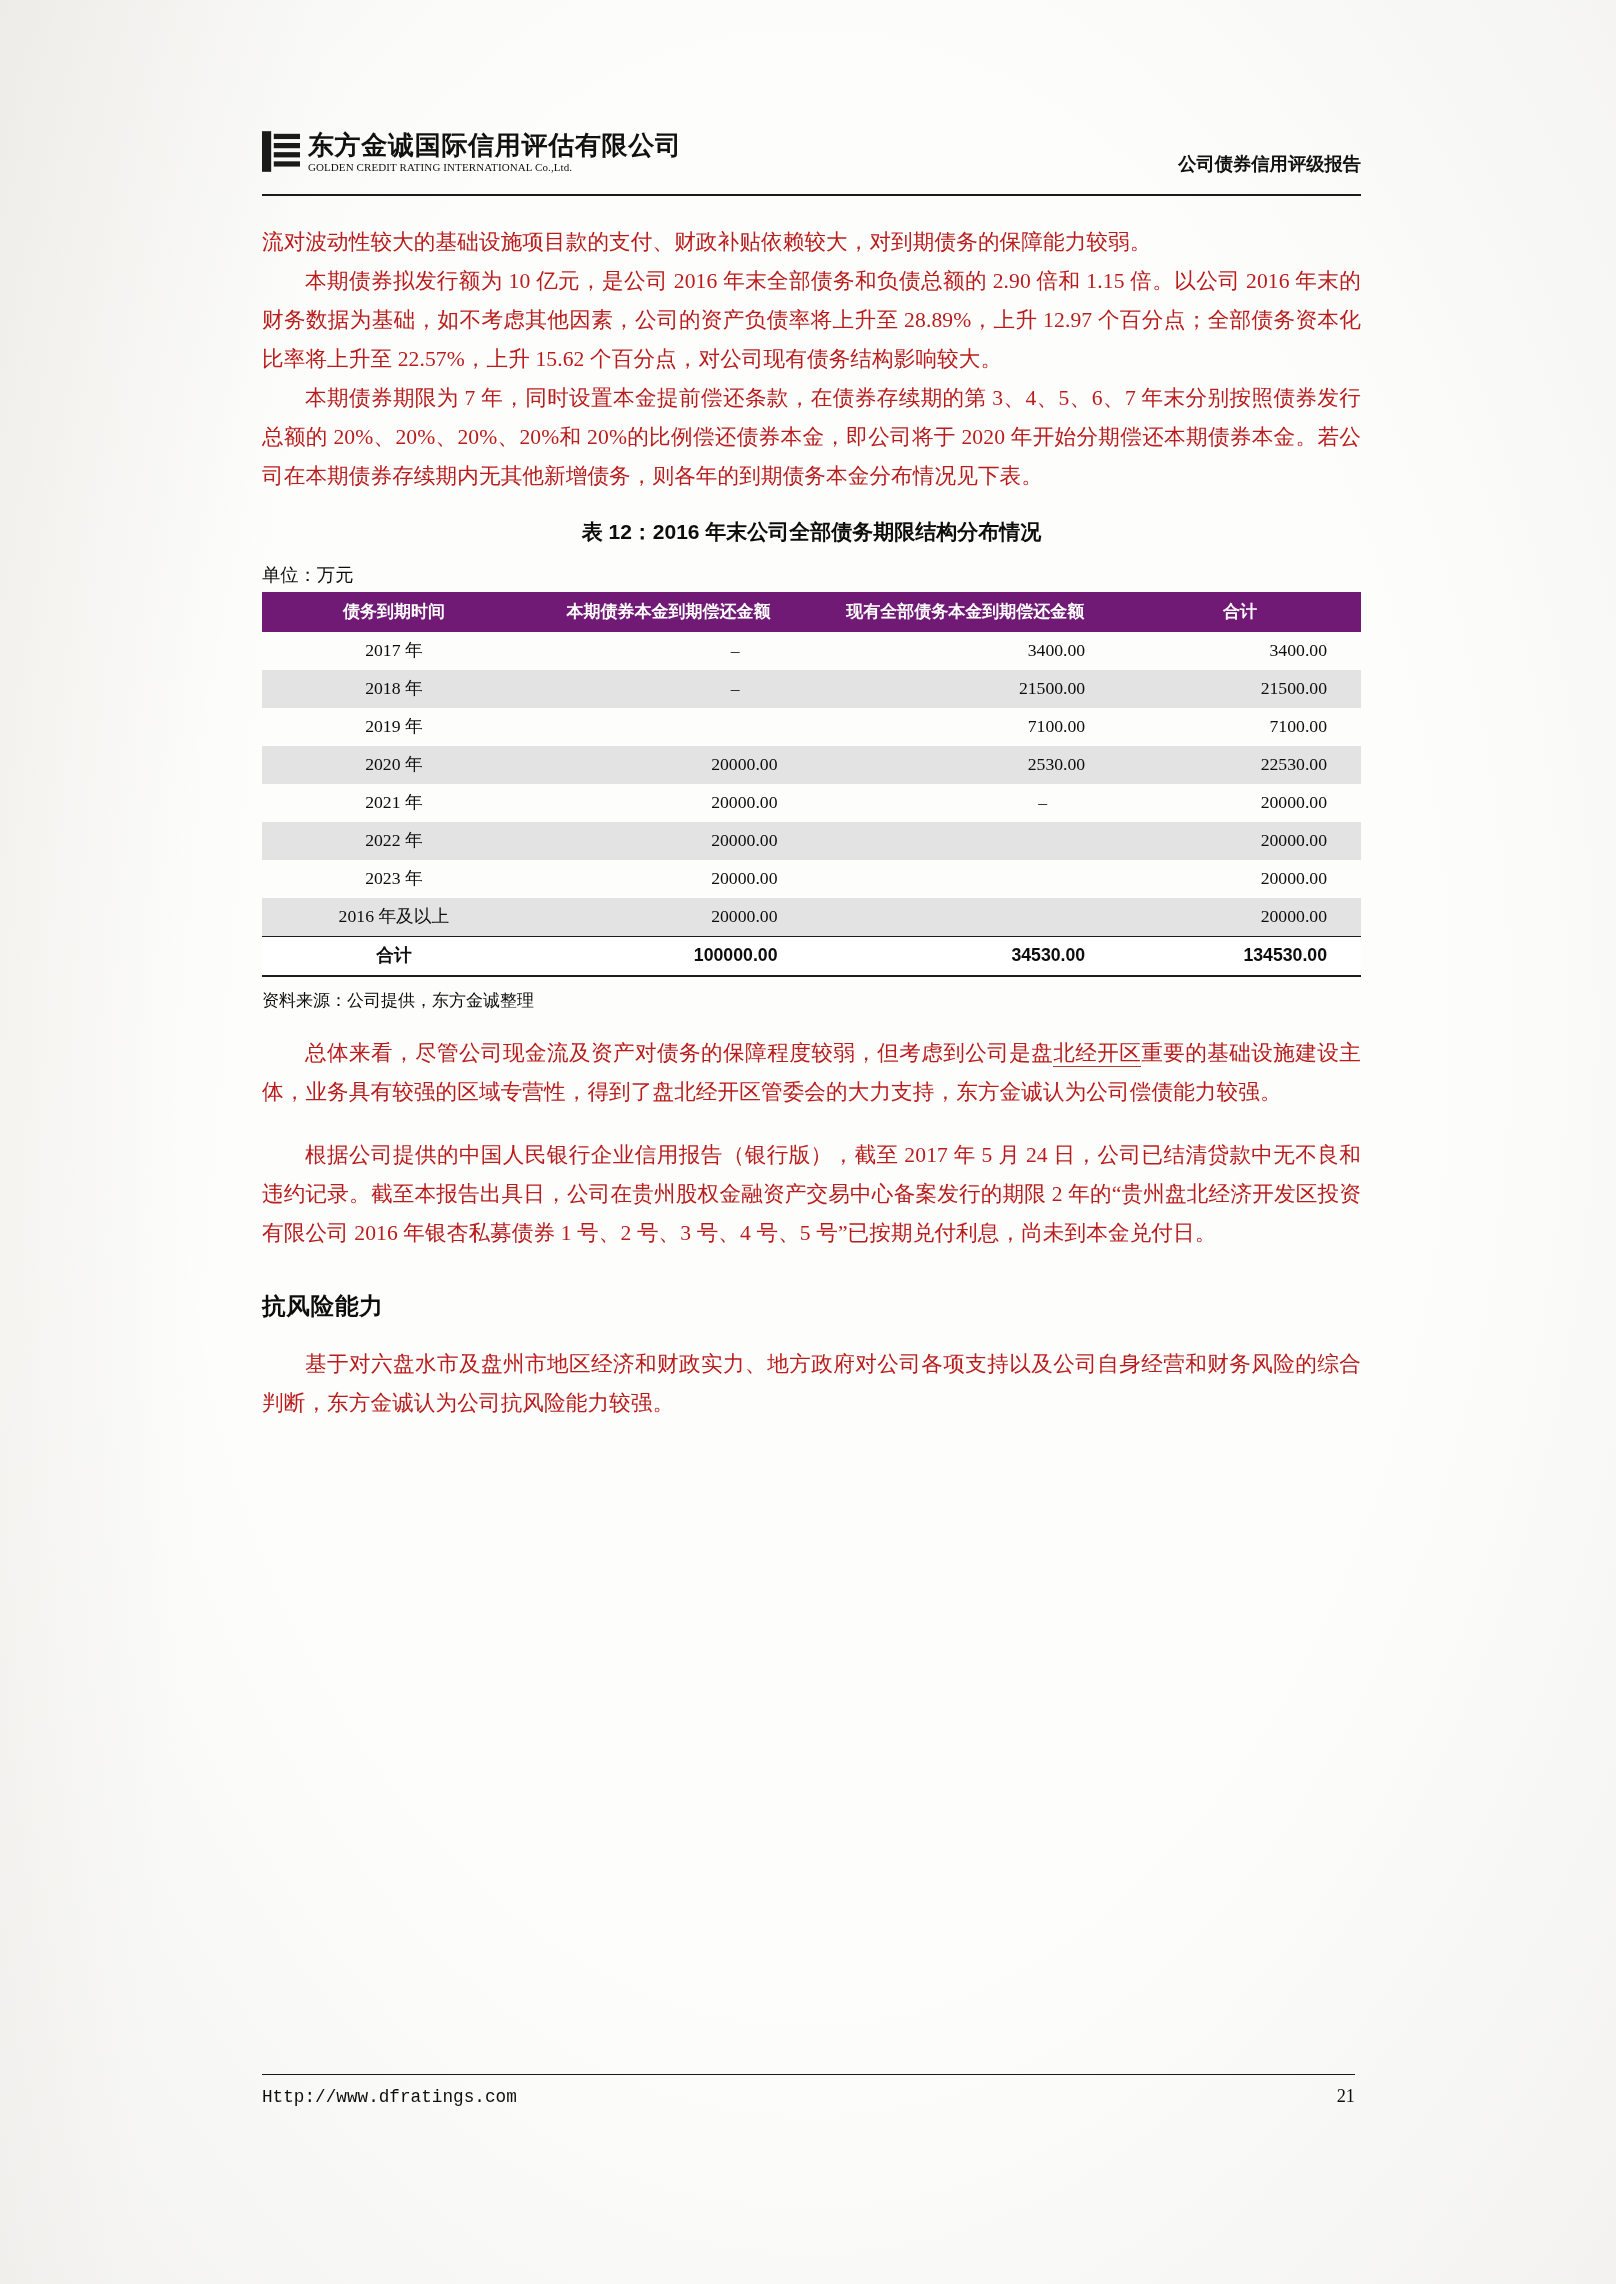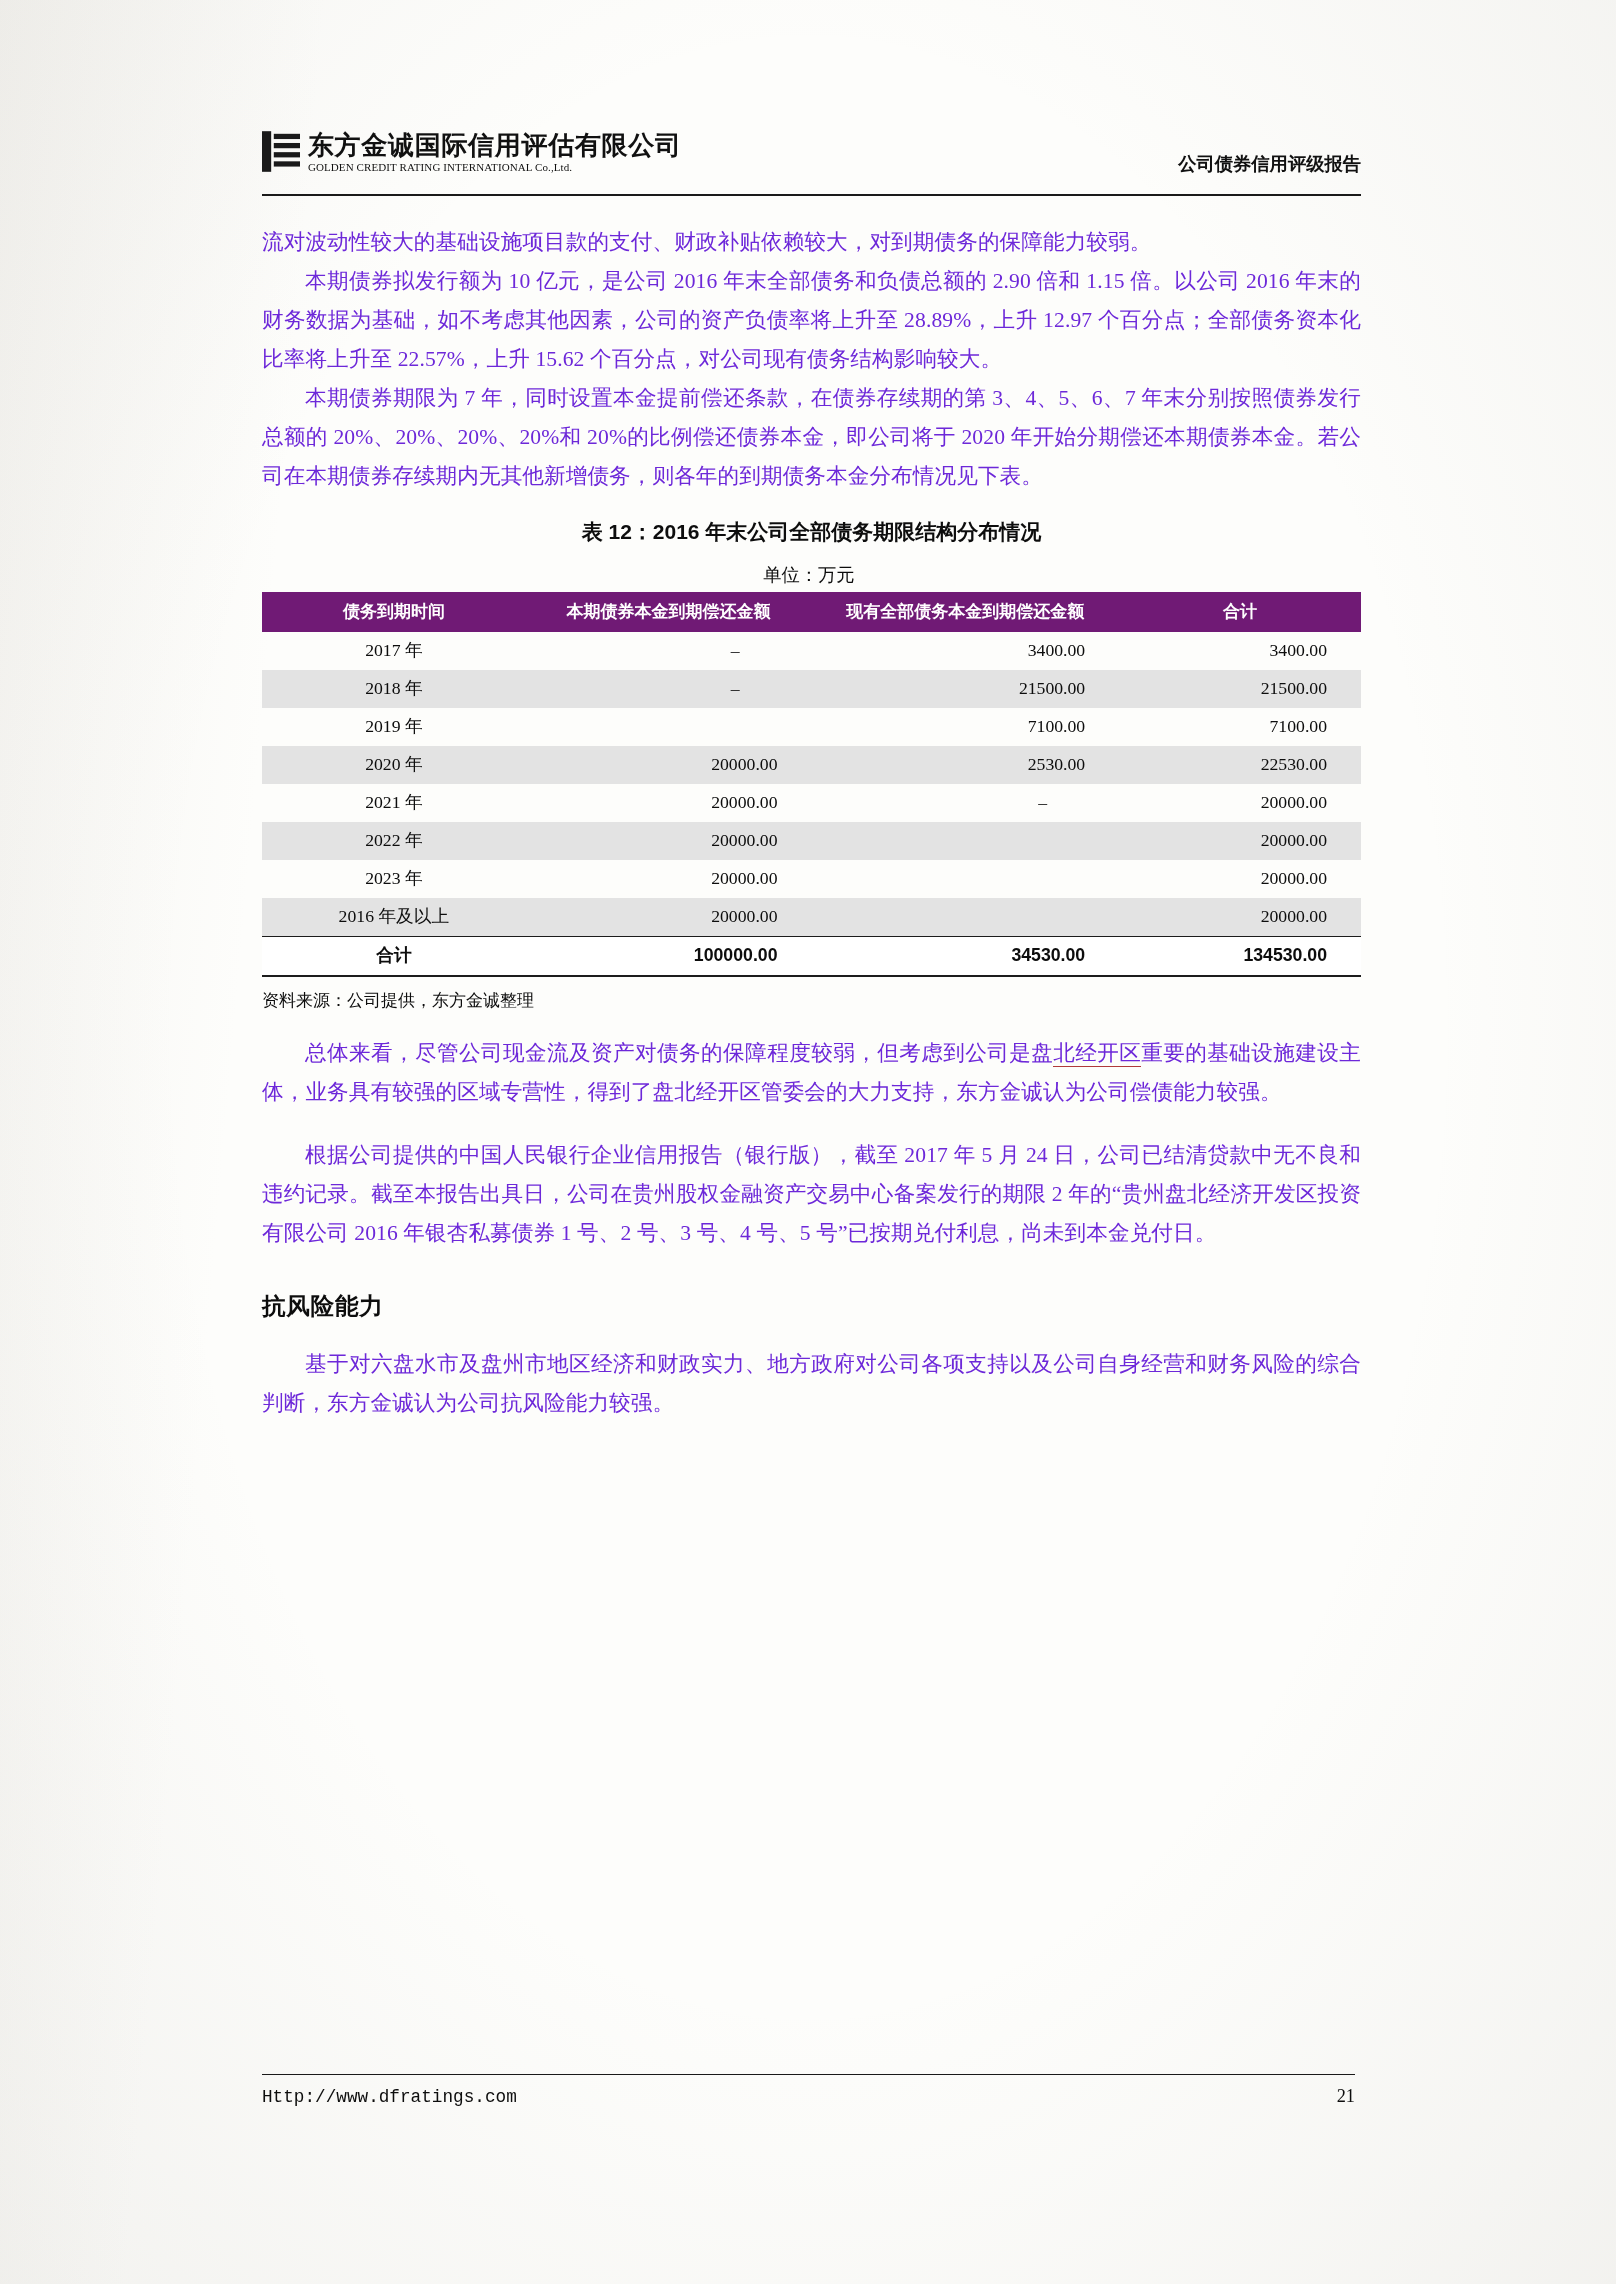--- a/index.html
+++ b/index.html
@@ -87,42 +87,42 @@
     left: 0;
     right: 0;
     top: 63px;
     border-top: 2px solid #1a1a1a;
   }
   
   .body-text {
     margin-top: 29px;
     font-size: 21.6px;
     line-height: 39px;
-    color: #6d28d9;
+    color: #b91c1c;
     text-align: justify;
     letter-spacing: 0.1px;
   }
   .body-text p {
     margin: 0;
   }
   .body-text p.indent {
     text-indent: 43px;
   }
   
   .table-title {
     margin-top: 22px;
     text-align: center;
     font-family: "Liberation Sans", "DejaVu Sans", sans-serif;
     font-weight: bold;
     font-size: 21px;
     color: #0d0d0d;
   }
   .table-unit {
     margin-top: 15.7px;
-    text-align: center;
+    text-align: left;
     font-size: 18.3px;
     color: #0d0d0d;
     padding-right: 5.2px;
   }
   table.debt {
     margin-top: 5.2px;
     width: 100%;
     border-collapse: collapse;
     font-size: 17.7px;
     color: #0d0d0d;

